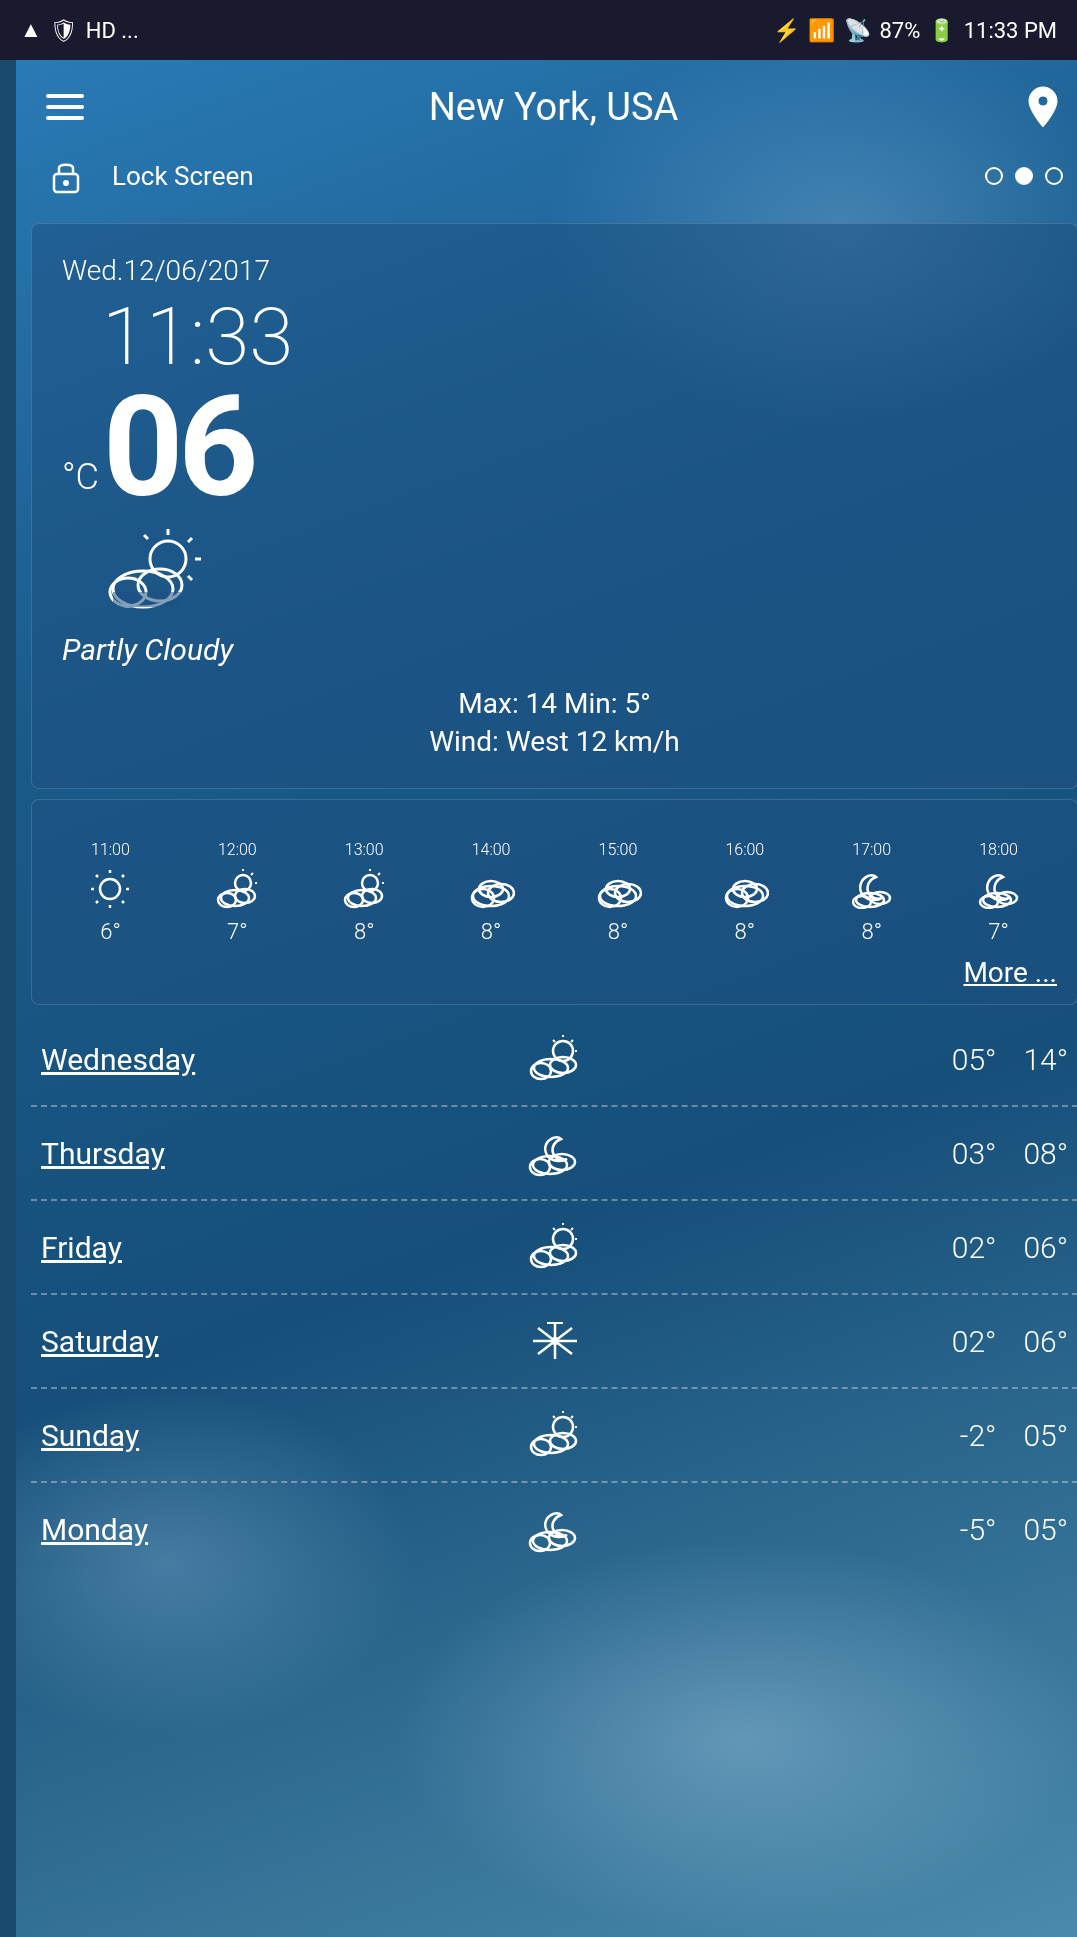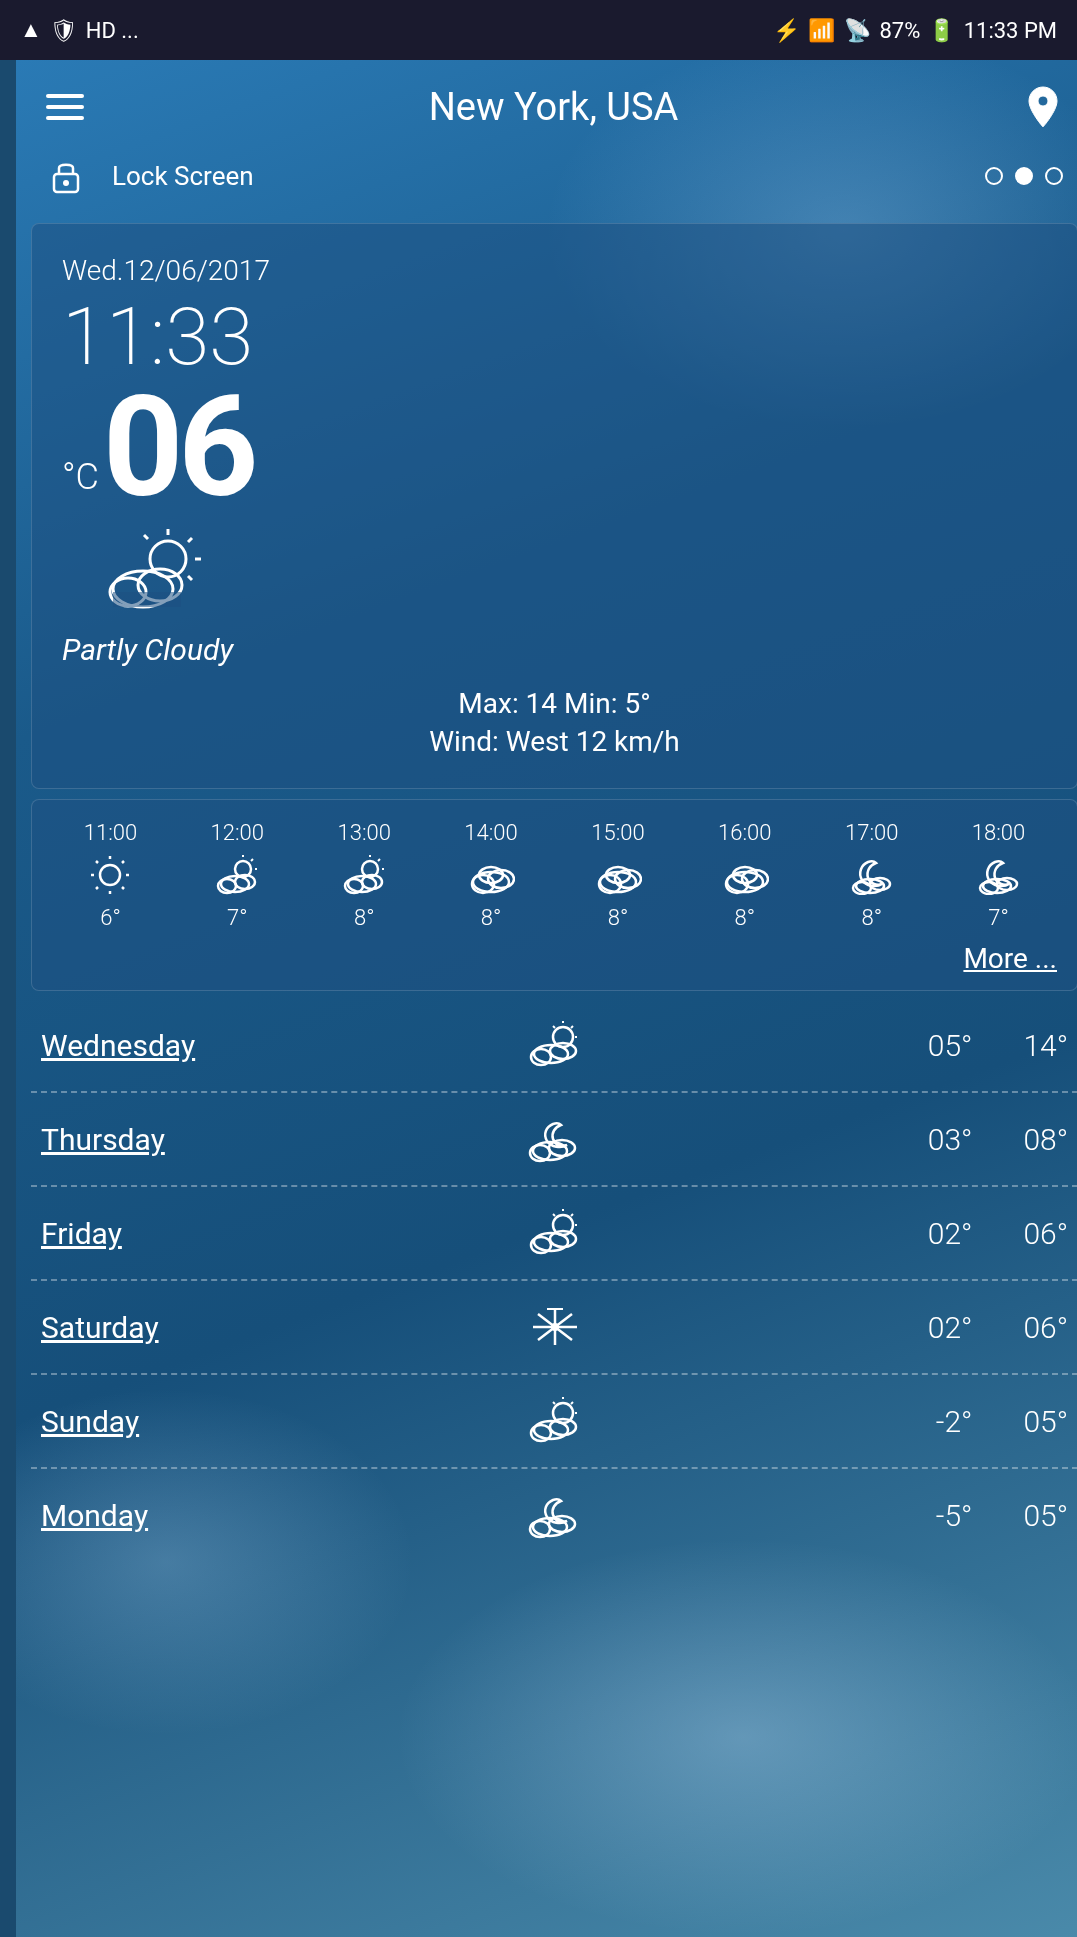--- a/index.html
+++ b/index.html
@@ -161,20 +161,21 @@
     }
     .date-text {
       font-size: 28px;
       font-weight: 300;
       margin-bottom: 10px;
     }
     .time-text {
       font-size: 80px;
       font-weight: 200;
       line-height: 1;
+      margin-left: 40px;
     }
     .temp-section {
       text-align: center;
       flex: 1;
     }
     .temp-big {
       font-size: 140px;
       font-weight: 700;
       line-height: 1;
       letter-spacing: -5px;
@@ -224,22 +225,23 @@
       align-items: flex-end;
     }
     .hourly-item {
       display: flex;
       flex-direction: column;
       align-items: center;
       gap: 10px;
       flex: 1;
     }
     .hour-label {
-      font-size: 22px;
+      font-size: 16px;
       font-weight: 300;
+      margin-top: 20px;
     }
     .hour-temp {
       font-size: 22px;
       font-weight: 300;
     }
     .more-link {
       text-align: right;
       padding: 12px 5px 0;
       font-size: 28px;
       text-decoration: underline;
@@ -271,21 +273,21 @@
     }
     .daily-icon {
       flex: 1;
       display: flex;
       justify-content: center;
     }
     .daily-temps {
       flex: 2;
       display: flex;
       justify-content: flex-end;
-      gap: 51px;
+      gap: 27px;
       font-size: 30px;
       font-weight: 300;
     }
 
     
     svg { display: block; }
 
     
     .main-weather-svg { width: 120px; height: 95px; }
   </style>

